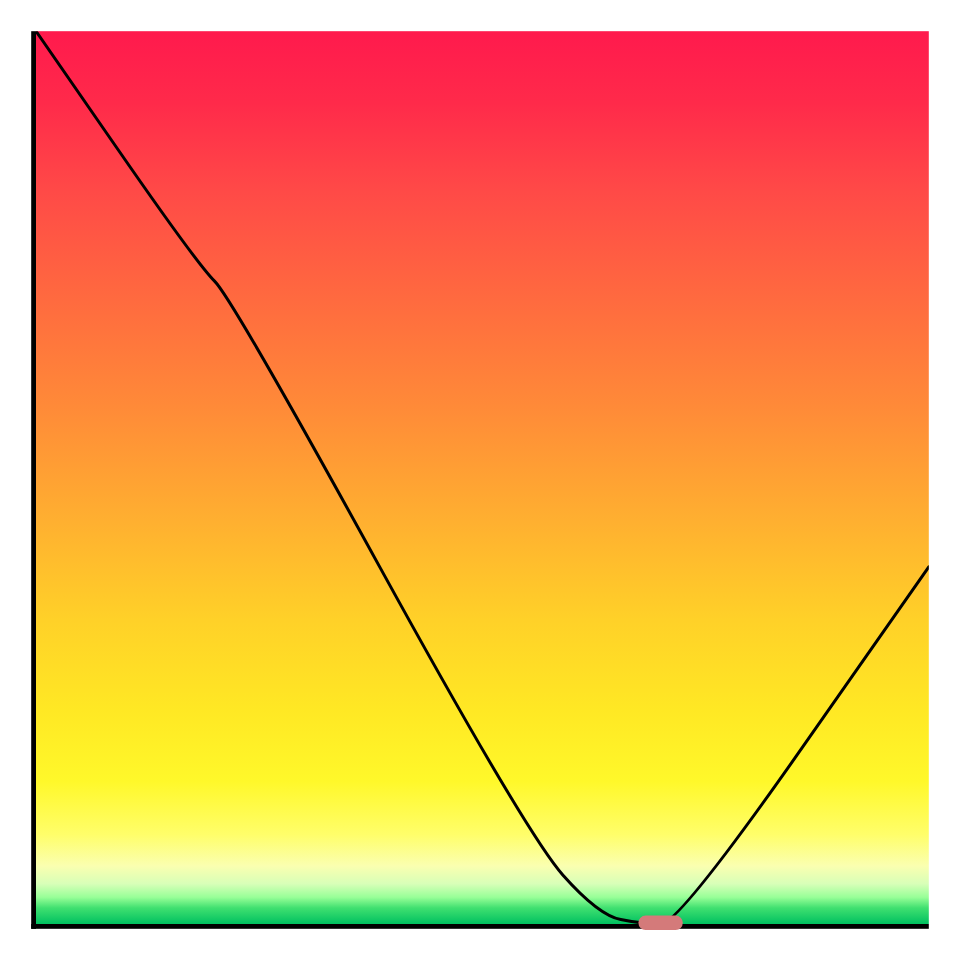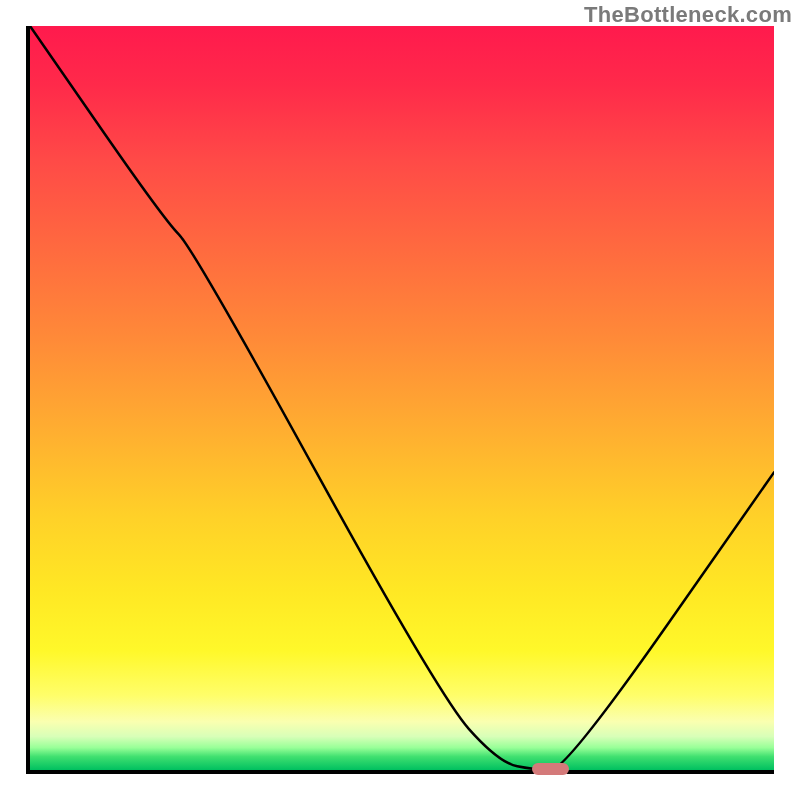--- a/index.html
+++ b/index.html
@@ -73,21 +73,20 @@
     height: 12px;
     background: #d47a7a;
     border-radius: 6px;
     z-index: 4;
   }
 </style>
 </head>
 <body>
 
 <div class="container">
-  <div class="watermark">TheBottleneck.com</div>
 
   <div class="gradient"></div>
 
   <svg class="curve" viewBox="0 0 744 744" preserveAspectRatio="none">
     <path d="M 0.0 0.0 Q 0.0 0.0 67.0 96.7 Q 133.9 193.4 148.8 208.3 Q 163.7 223.2 286.4 446.4 Q 409.2 669.6 439.0 703.1 Q 468.7 736.6 487.3 740.3 Q 505.9 744.0 520.8 744.0 Q 535.7 744.0 639.8 595.2 T 744.0 446.4" fill="none" stroke="#000" stroke-width="2.5" stroke-linecap="round"></path>
   </svg>
 
   <div class="bottom-marker" style="width: 37.2px; left: 532.2px; top: 763px;"></div>
 
   <div class="plot-frame"></div>

